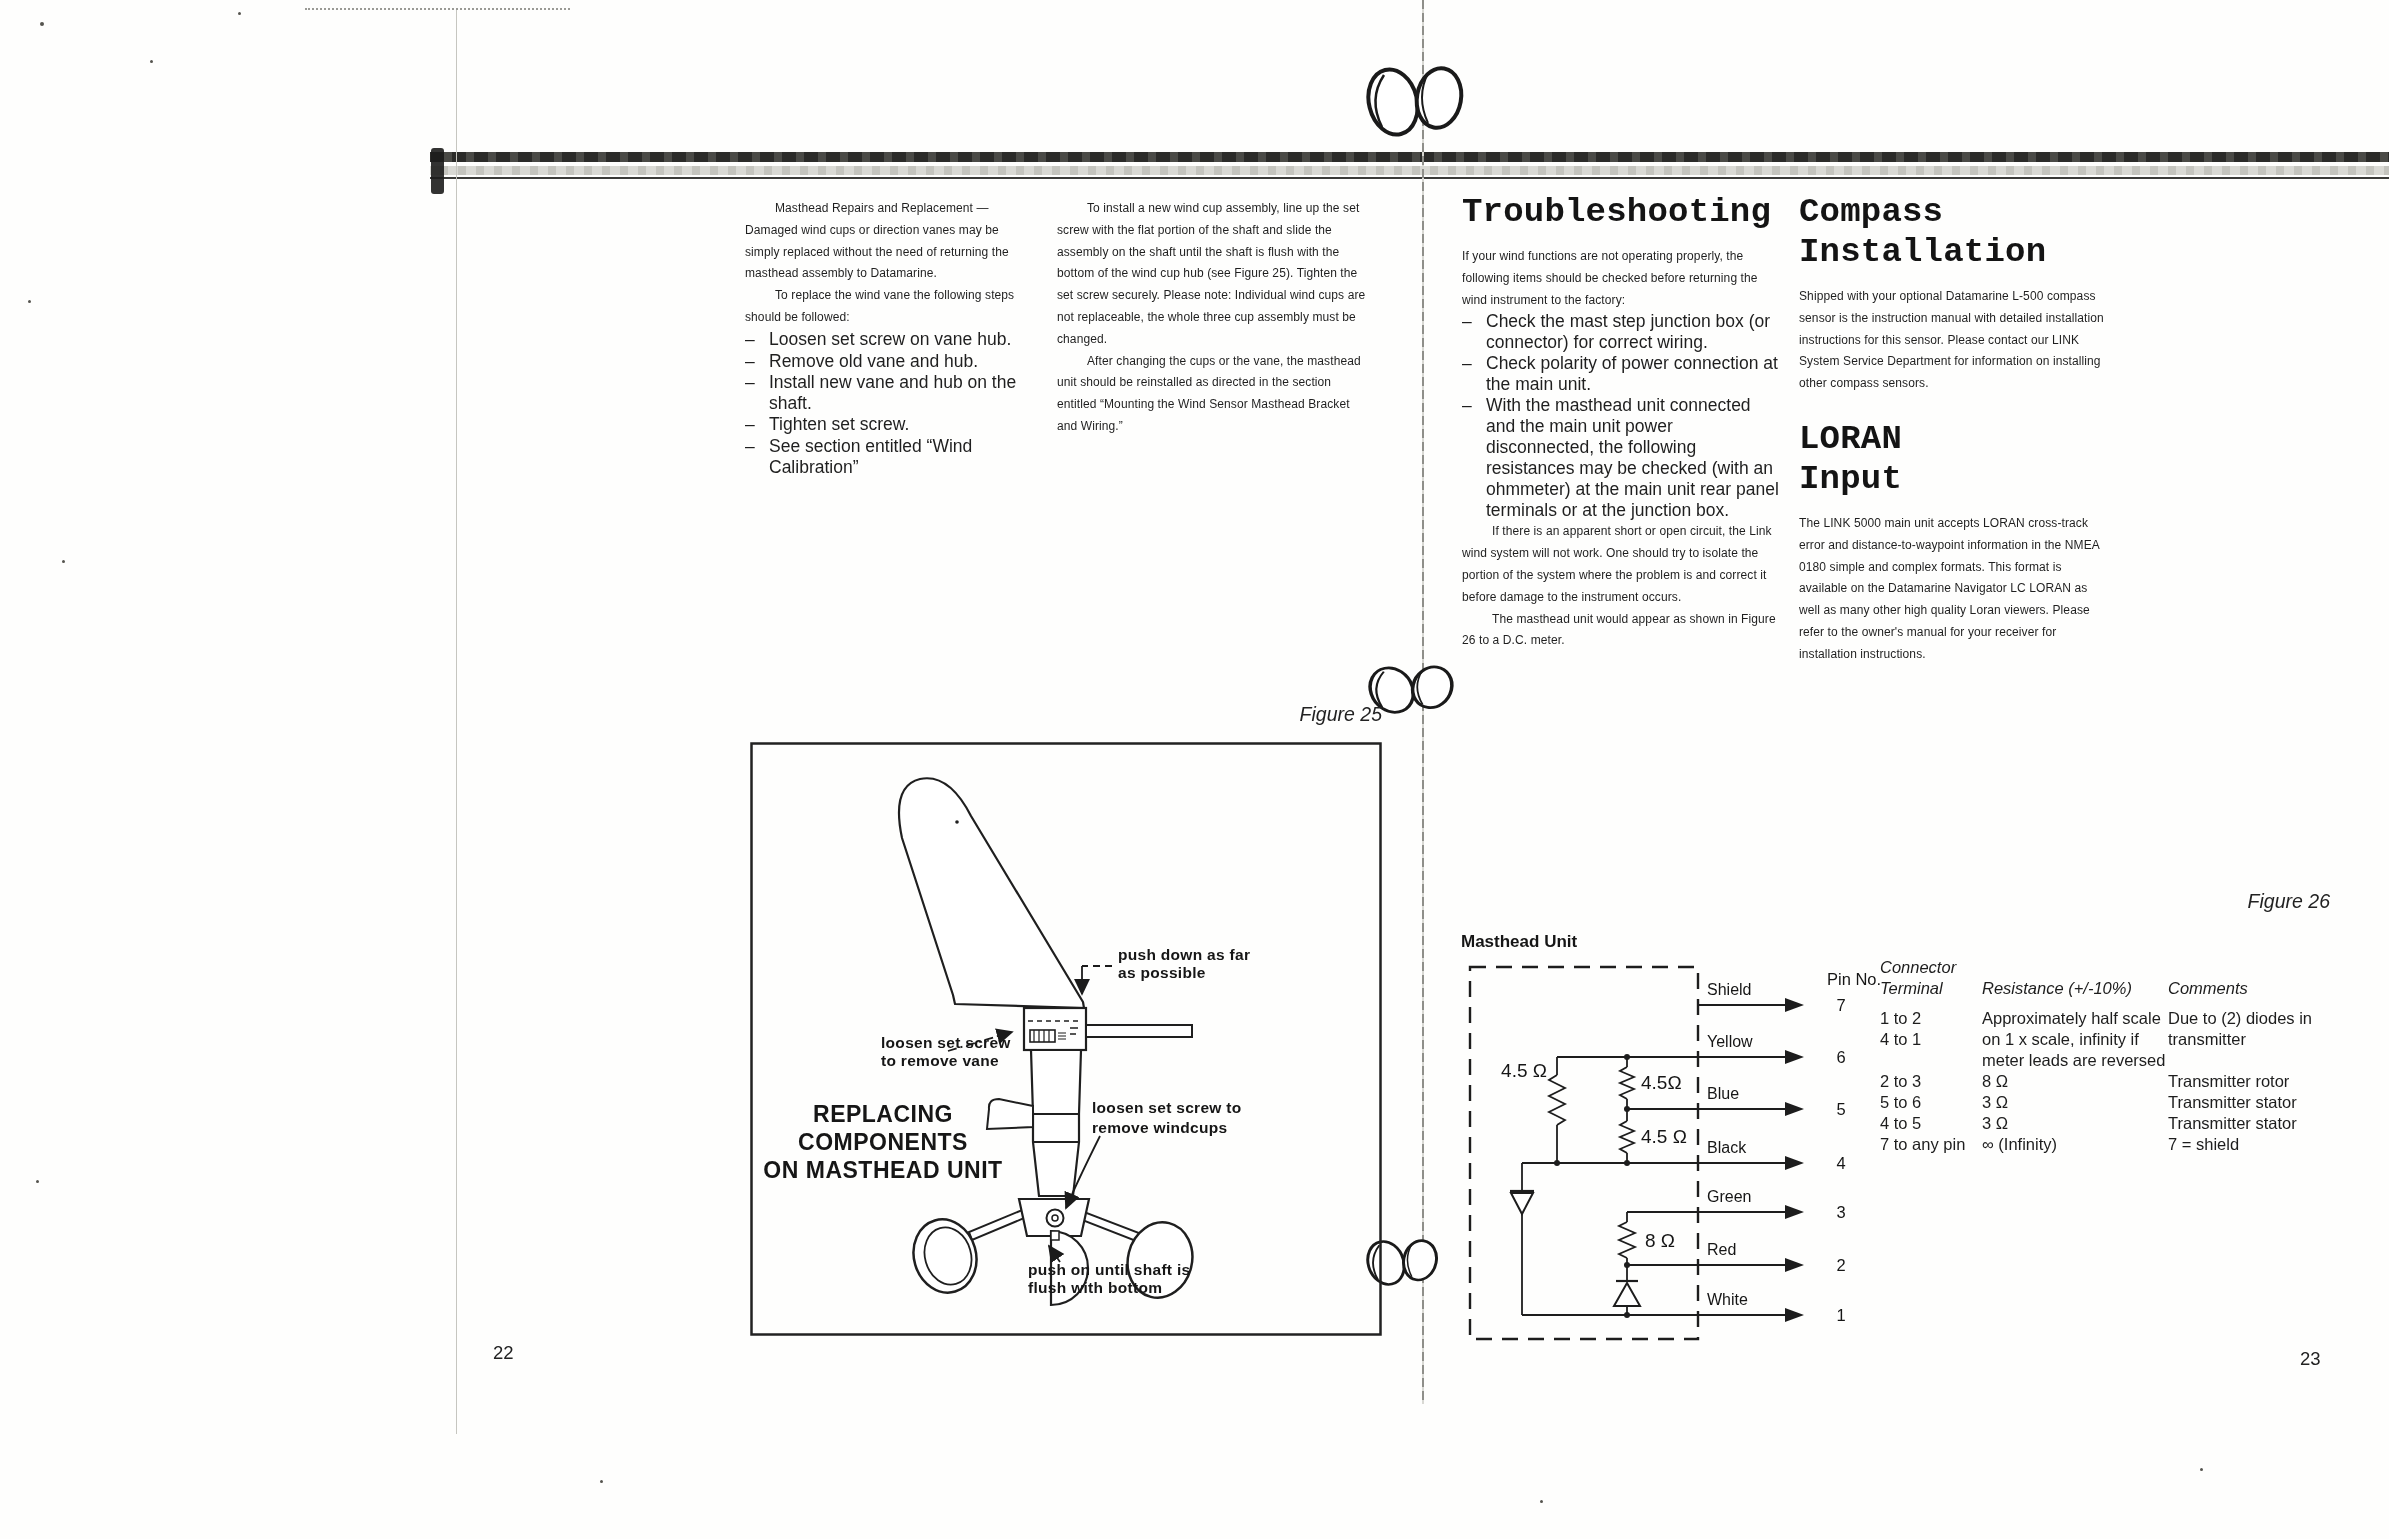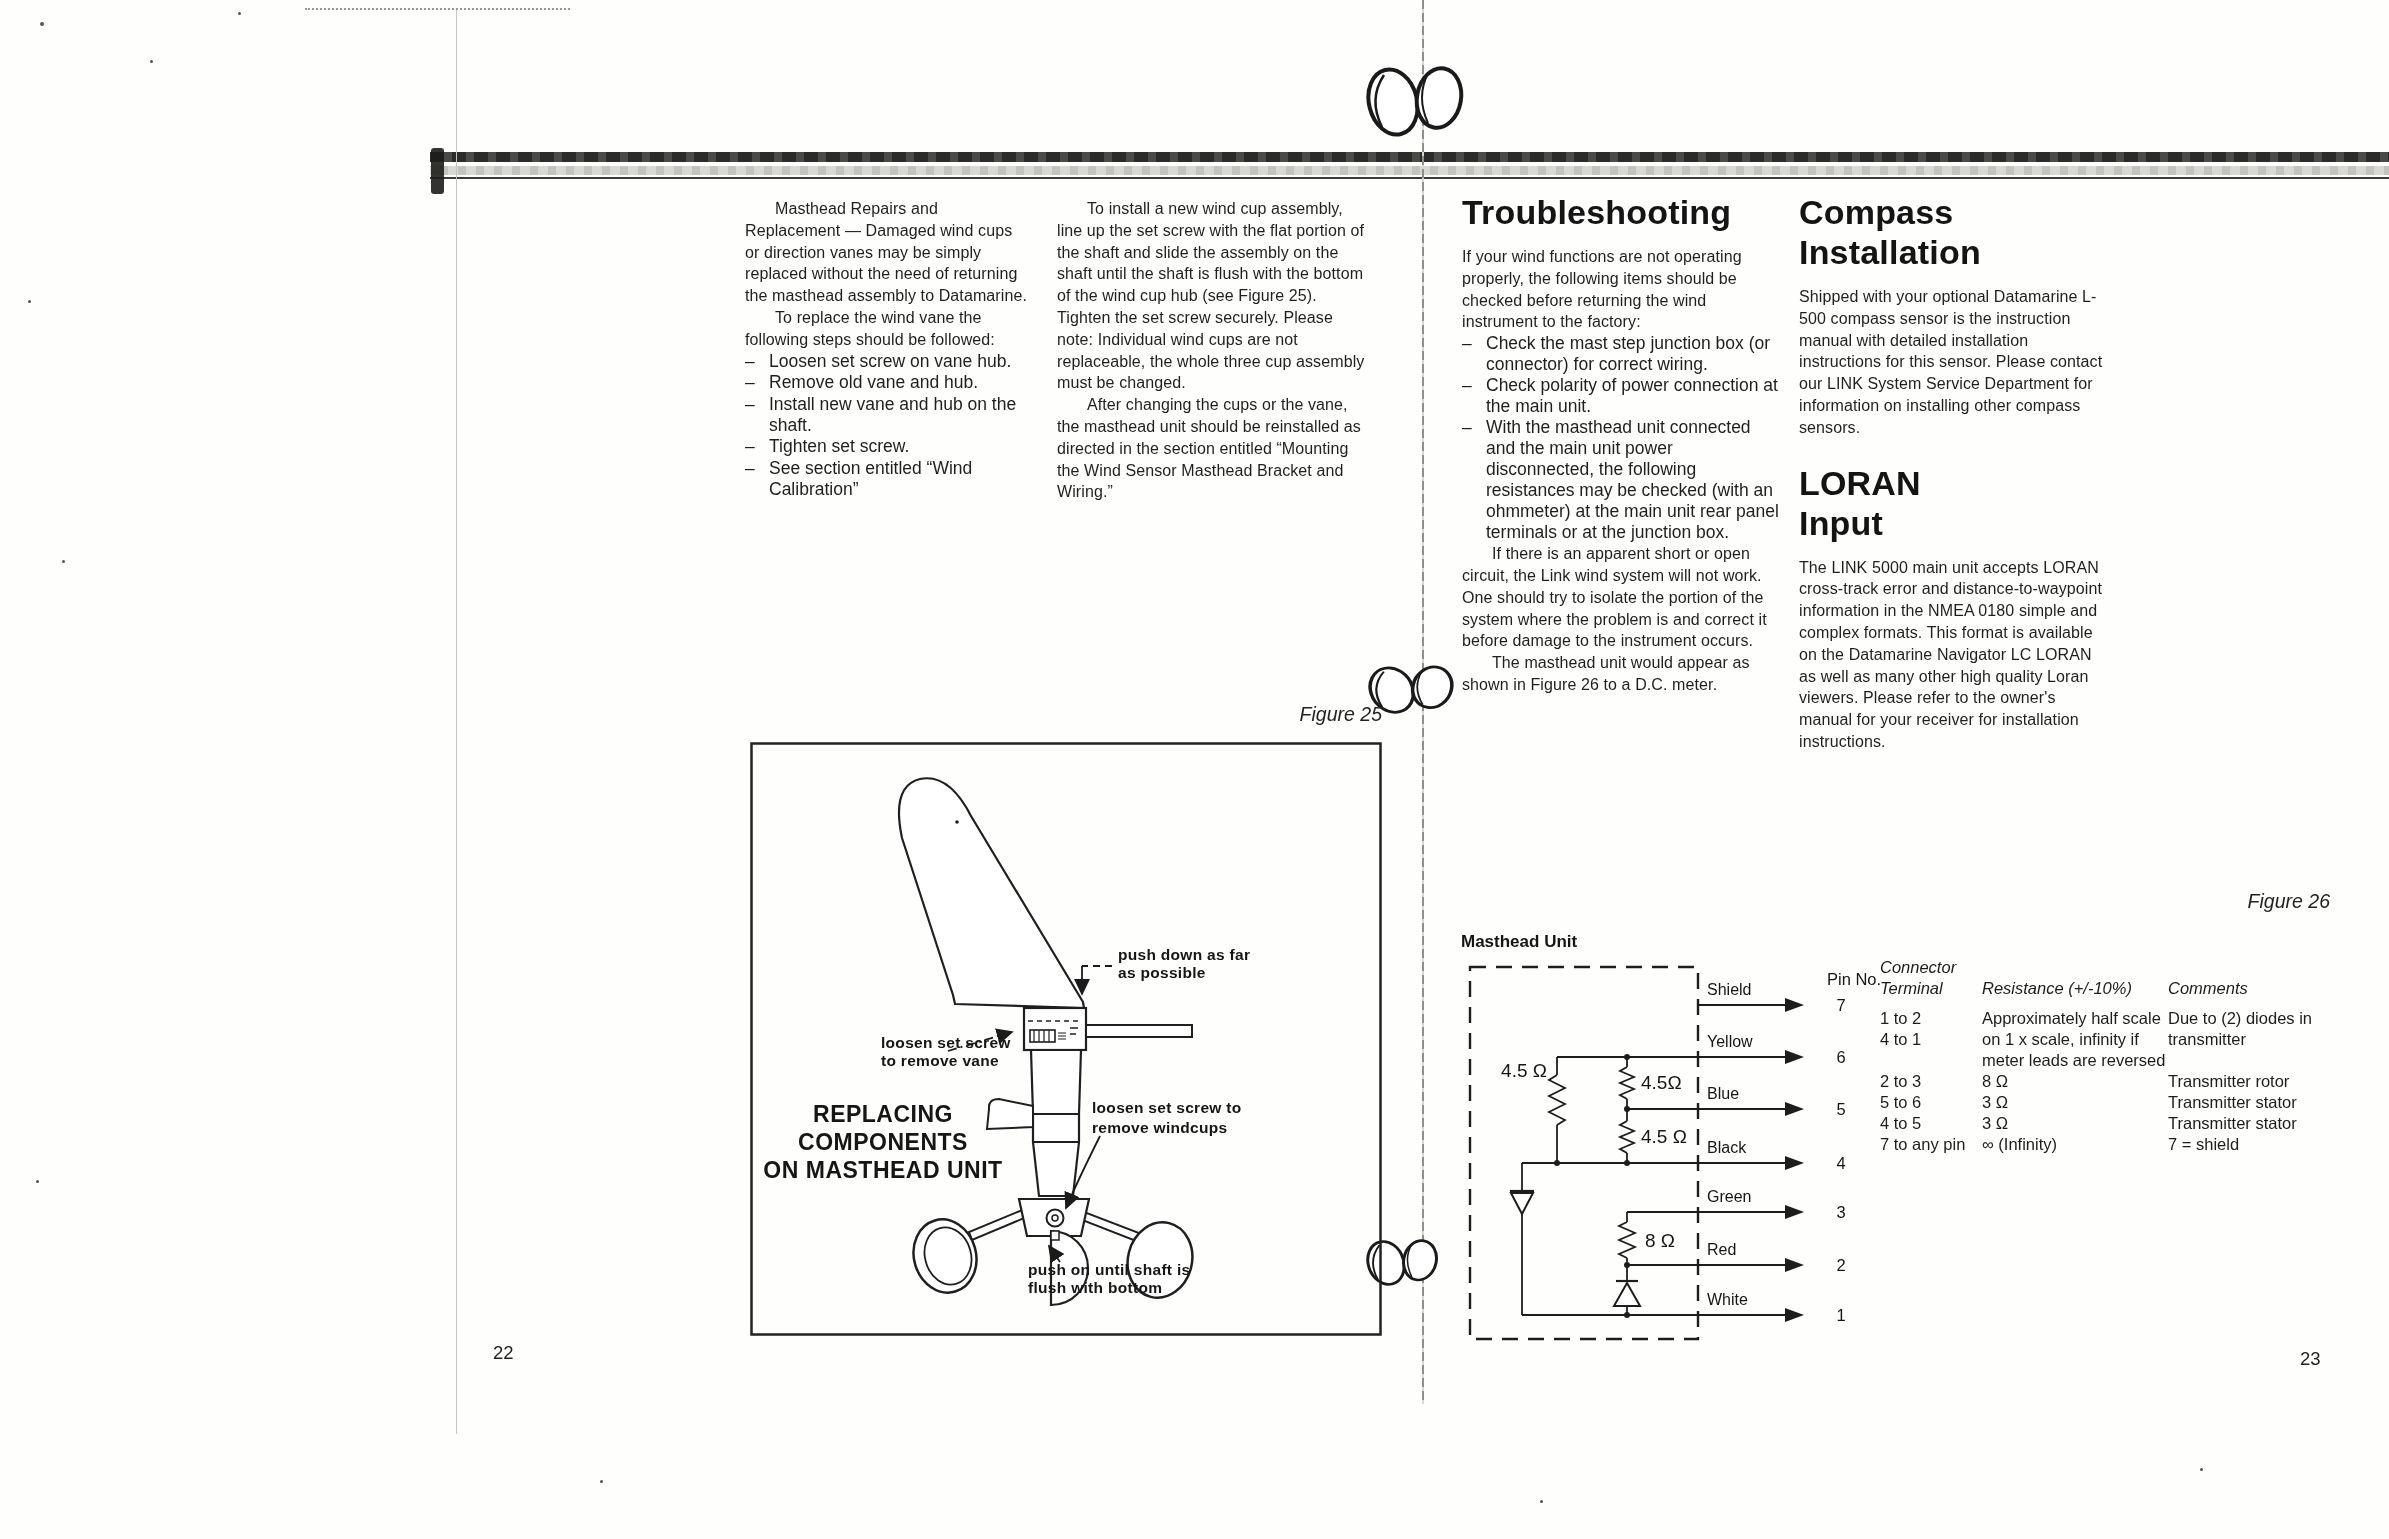--- a/index.html
+++ b/index.html
@@ -14,27 +14,27 @@
     background:repeating-linear-gradient(90deg,#d9d9d4 0 10px,#c4c4be 10px 18px);}
   .rule-thin{position:absolute;left:430px;top:177px;width:1959px;height:2px;background:#3a3a38;}
   .bind-tab{position:absolute;left:431px;top:148px;width:13px;height:46px;background:#1d1d1c;border-radius:3px;opacity:.9;}
   .edge-left{position:absolute;left:456px;top:10px;width:1px;height:1424px;background:#c6c6c0;}
   .gutter{position:absolute;left:1422px;top:0;width:2px;height:1404px;
     background:repeating-linear-gradient(180deg,#8f8f8a 0 9px,#d9d9d4 9px 13px);}
   .dotline{position:absolute;left:305px;top:8px;width:265px;height:0;border-top:2px dotted #9a9a95;}
   .speck{position:absolute;border-radius:50%;background:#55544f;}
   
   .col{position:absolute;}
-  .para{font-size:16px;line-height:21.8px;letter-spacing:.1px;}
+  .para{font-size:12px;line-height:21.8px;letter-spacing:.1px;}
   .para.ind{text-indent:30px;}
   .blist .item{display:flex;}
   .blist .item .dash{width:24px;flex:none;font-size:17.5px;line-height:21.8px;}
   .blist .item .dash::before{content:"\2013";}
   .btxt{font-size:17.5px;line-height:21px;flex:1;}
-  .serif-title{font-family:Liberation Sans, sans-serif;font-weight:700;font-size:34px;
+  .serif-title{font-family:Liberation Mono, monospace;font-weight:700;font-size:34px;
     line-height:40px;letter-spacing:.2px;color:#141414;}
   .mb14{margin-bottom:14px;} .mt24{margin-top:24px;} .mb10{margin-bottom:14px;}
   .fig-label{position:absolute;font-style:italic;font-size:19.5px;color:#222;text-align:right;}
   .pagenum{position:absolute;font-size:18.5px;color:#222;}
   
   .fig25{position:absolute;left:750px;top:742px;width:628px;height:594px;}
   .fig26{position:absolute;left:1455px;top:925px;width:430px;height:430px;}
   svg text{fill:#161616;}
   .ann{font-weight:bold;font-size:15.5px;letter-spacing:.3px;}
   .capt{font-weight:bold;font-size:23px;letter-spacing:.5px;}

